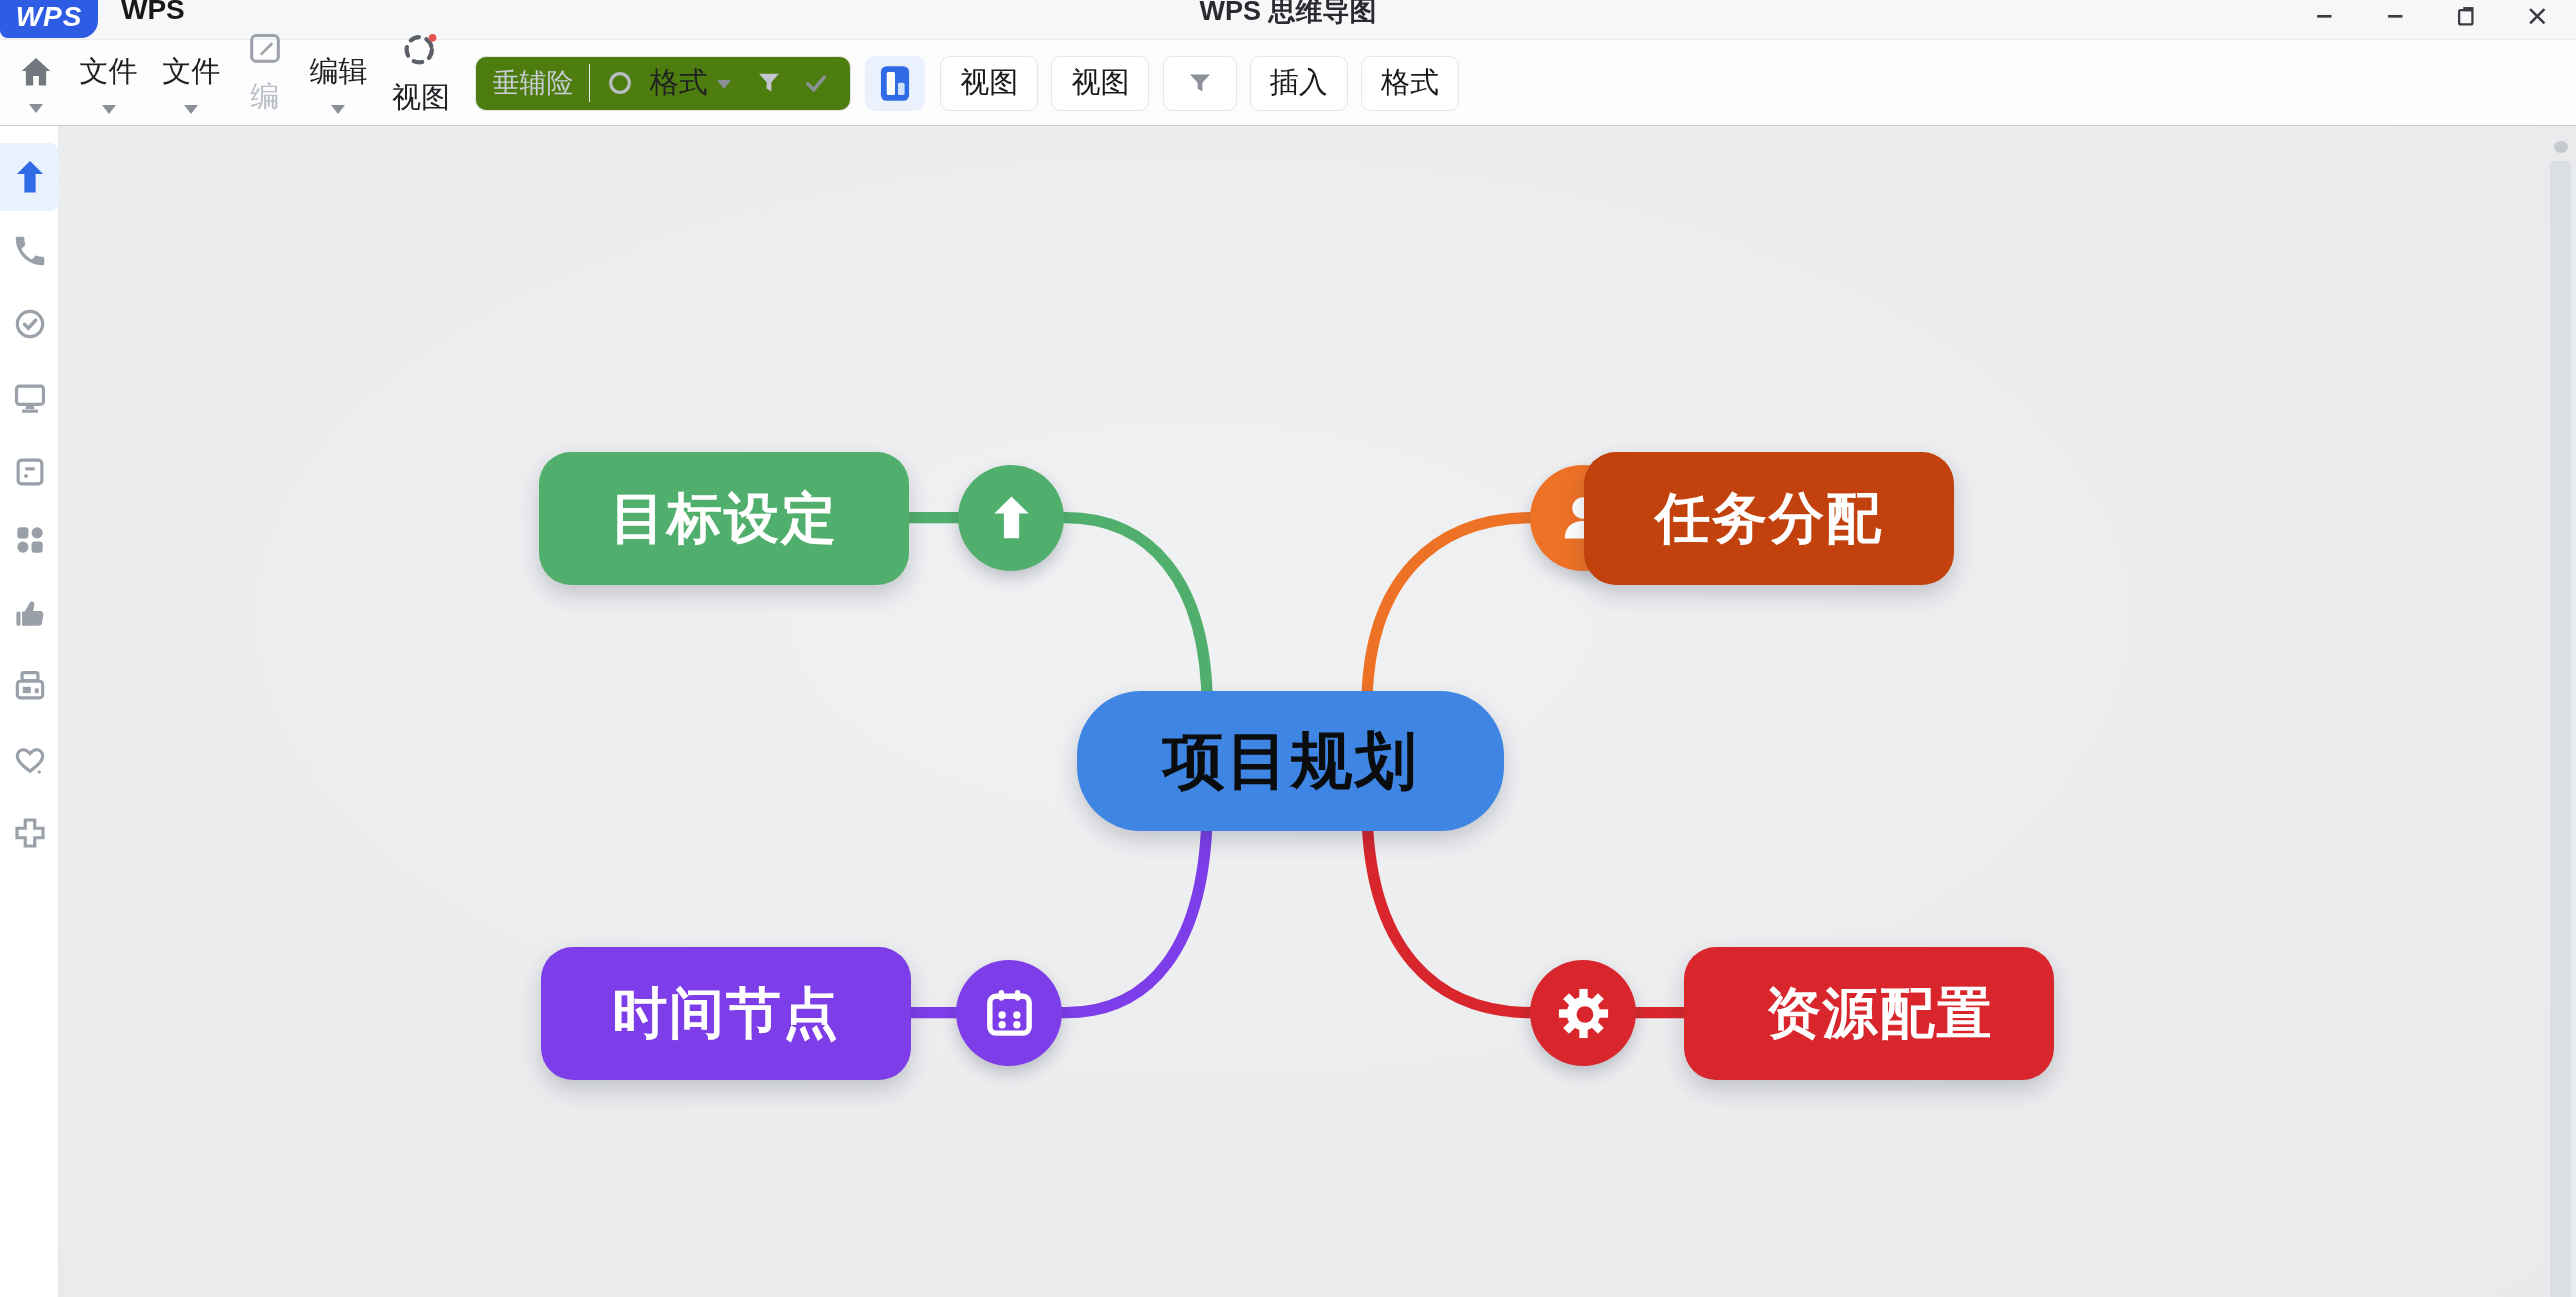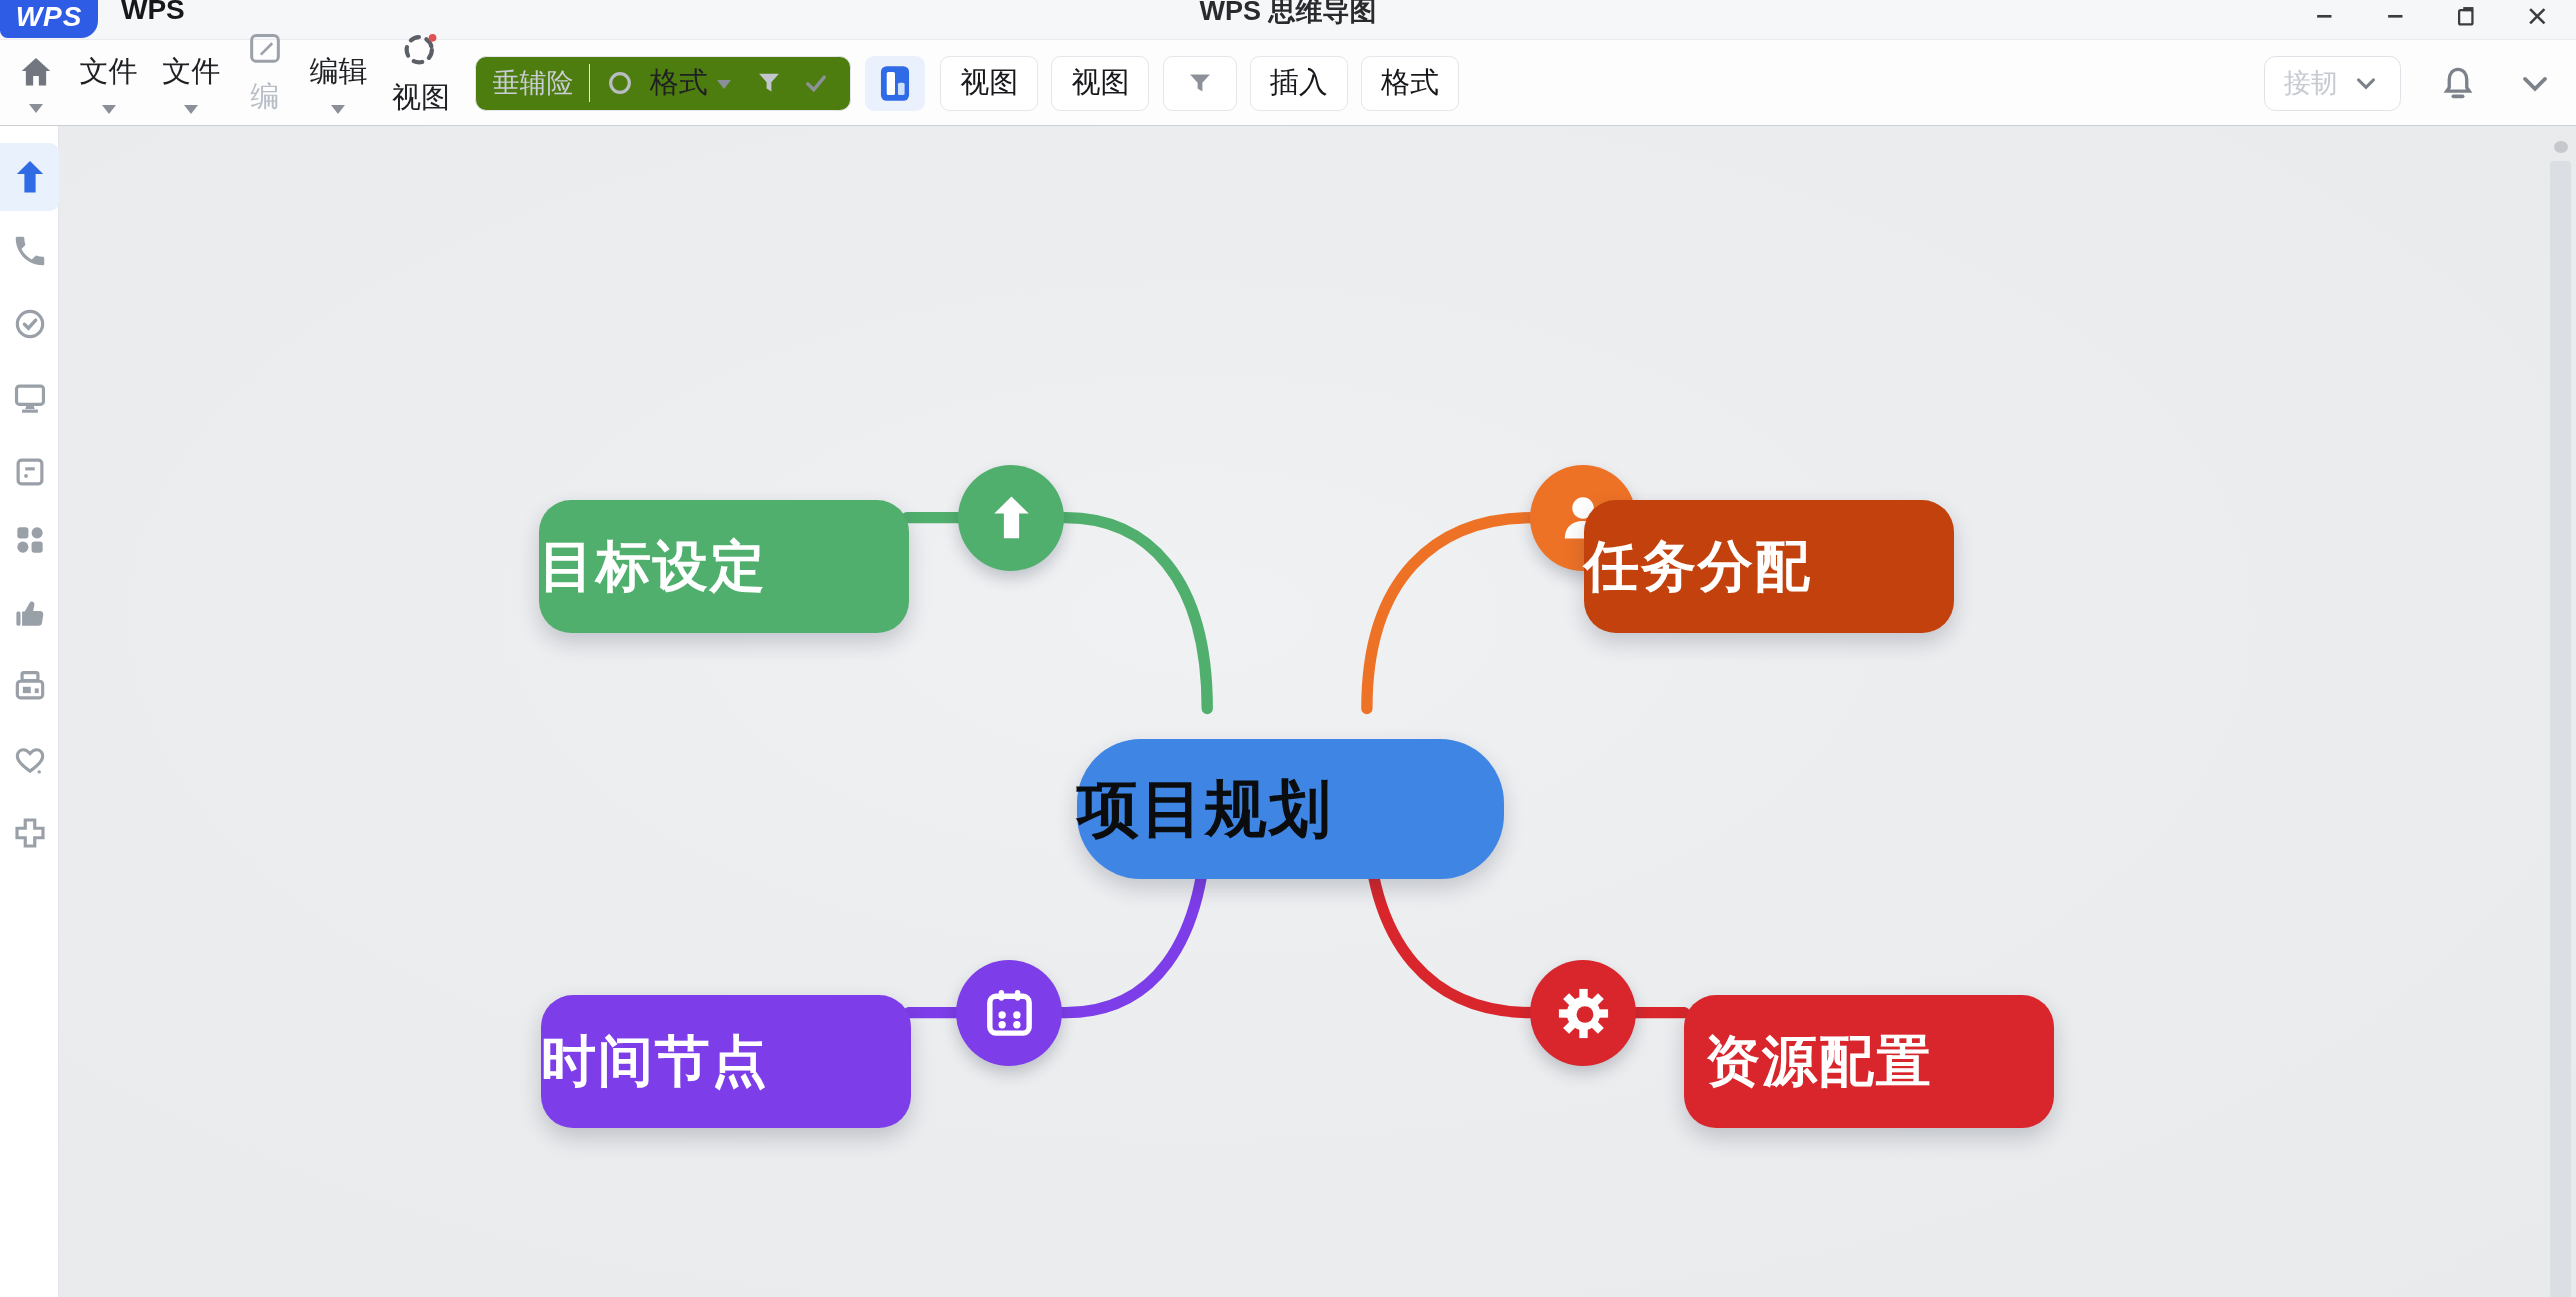--- a/index.html
+++ b/index.html
@@ -33,21 +33,21 @@
   .share-btn span{font-size:27px;color:#c6cad1;}
 
   
   .sidebar{position:absolute;left:0;top:126px;width:59px;height:1172px;background:#ffffff;border-right:0.9px solid #e4e6e9;}
   .side-item{position:absolute;left:0;width:59px;height:68px;display:flex;align-items:center;justify-content:center;}
   .side-item.active{background:#e9f1fc;border-radius:0 9.4px 9.4px 0;}
 
   
   .canvas{position:absolute;left:59px;top:126px;right:0;bottom:0;background:radial-gradient(ellipse at 45% 42%,#f0f1f3 0%,#ebecee 55%,#e8eaec 100%);}
   .connectors{position:absolute;left:0;top:0;pointer-events:none;}
-  .node{position:absolute;display:flex;align-items:center;justify-content:flex-start;font-weight:bold;box-shadow:0 9.4px 21px rgba(25,35,60,.20);margin-top:48px;}
+  .node{position:absolute;display:flex;align-items:center;justify-content:center;font-weight:bold;box-shadow:0 9.4px 21px rgba(25,35,60,.20);}
   .node.center{left:1077px;top:691px;width:427px;height:140px;border-radius:64px;background:#3f86e4;color:#0b0c0e;font-size:62px;letter-spacing:1.9px;}
   .node.branch{width:370px;height:133px;border-radius:32px;color:#fff;font-size:55px;letter-spacing:1.9px;}
   .node.b-green{left:539px;top:452px;background:#51af6e;}
   .node.b-orange{left:1584px;top:452px;background:#c2410c;}
   .node.b-purple{left:541px;top:947px;background:#7d3de8;}
   .node.b-red{left:1684px;top:947px;background:#d8262c;padding-left:21px;}
   .icon-circle{position:absolute;width:106px;height:106px;border-radius:50%;display:flex;align-items:center;justify-content:center;box-shadow:0 7.6px 15px rgba(25,35,60,.22);}
   .ic-green{left:958px;top:465px;background:#51af6e;}
   .ic-orange{left:1530px;top:465px;background:#ee7226;}
   .ic-purple{left:956px;top:960px;background:#7d3de8;}
@@ -166,35 +166,20 @@
           </svg>
       </div>
       <div class="tb-btn">
           <span>插入</span>
         </div>
       <div class="tb-btn">
           <span>格式</span>
         </div>
     </div>
 
-    <div class="tb-right">
-      <div class="share-btn">
-        <span>接韧</span>
-        <svg width="30" height="30" viewBox="0 0 24 24">
-            <path d="M6 9.5 L12 15.5 L18 9.5" fill="none" stroke="#7d828a" stroke-width="2.4" stroke-linecap="round"></path>
-          </svg>
-      </div>
-      <svg width="42" height="42" viewBox="0 0 24 24">
-          <path d="M12 4.2 C9 4.2 7 6.7 7 10 V14.6 L5.6 16.6 H18.4 L17 14.6 V10 C17 6.7 15 4.2 12 4.2 Z" fill="none" stroke="#7d828a" stroke-width="1.9"></path>
-          <line x1="9.4" y1="19.6" x2="14.6" y2="19.6" stroke="#7d828a" stroke-width="2.2" stroke-linecap="round"></line>
-        </svg>
-      <svg width="40" height="40" viewBox="0 0 24 24">
-          <path d="M6 9.5 L12 15.5 L18 9.5" fill="none" stroke="#7d828a" stroke-width="2.2" stroke-linecap="round"></path>
-        </svg>
-    </div>
   </div>
 
   <div class="sidebar">
     <div class="side-item active" style="top:17px">
       <svg width="42" height="42" viewBox="0 0 24 24">
           <path d="M12 2.8 L19.5 10.3 H15.2 V20.8 H8.8 V10.3 H4.5 Z" fill="#2f6be5"></path>
         </svg>
     </div>
     <div class="side-item" style="top:91px">
       <svg width="38" height="38" viewBox="0 0 24 24">

